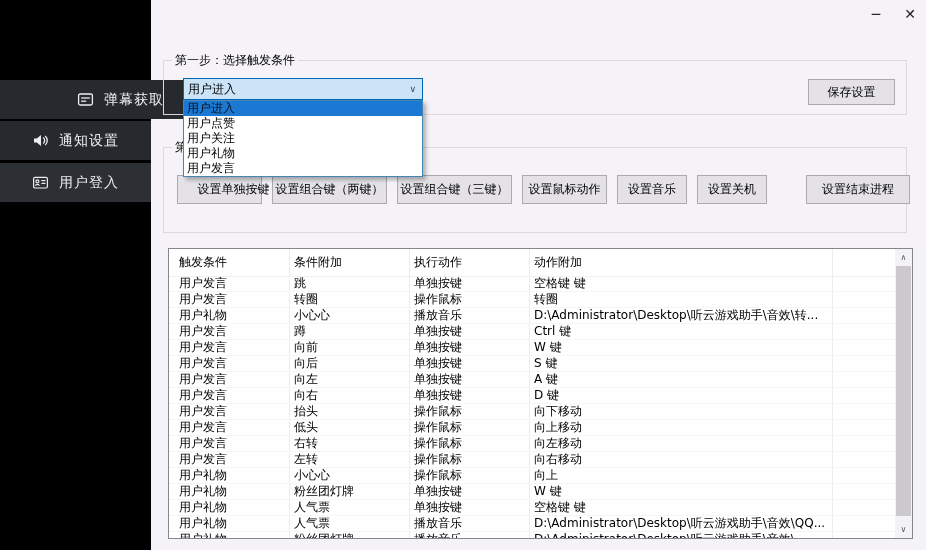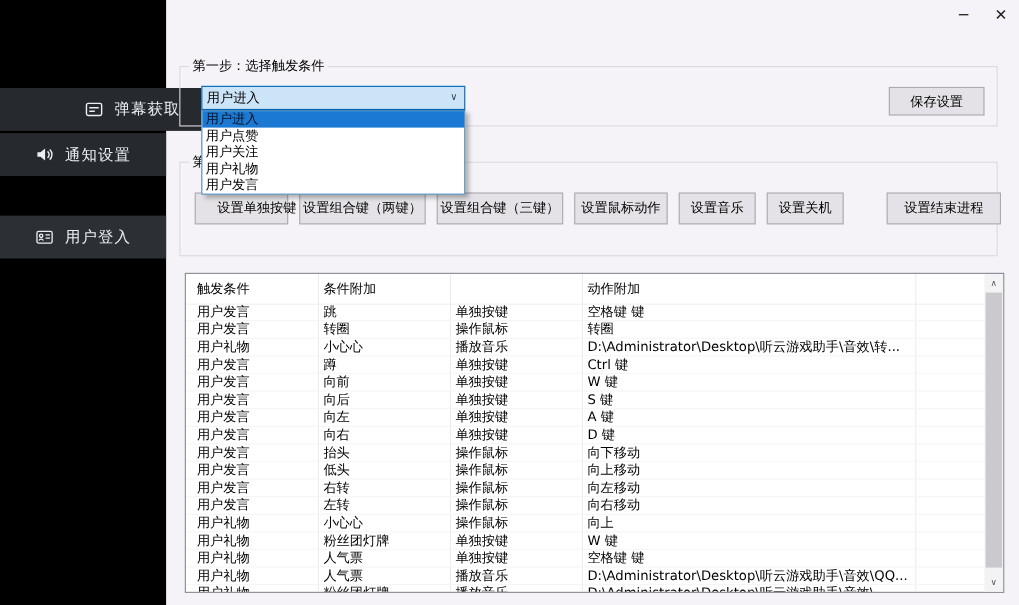--- a/index.html
+++ b/index.html
@@ -8,21 +8,21 @@
     background:#f5f3f7;font-family:"DejaVu Sans",sans-serif;color:#000;
     -webkit-font-smoothing:none;
   }
   
   .sidebar{position:absolute;left:0;top:0;width:151px;height:550px;background:#000;}
   .side-item{position:absolute;left:0;width:151px;height:39px;background:#26292e;
     color:#eceff1;display:flex;align-items:center;justify-content:center;gap:10px;
     font-size:14px;letter-spacing:1px;cursor:pointer;}
   .side-item:nth-child(1){top:80px;padding-left:45px;}
   .side-item:nth-child(2){top:121px;}
-  .side-item:nth-child(3){top:163px;background:#2c2f34;margin-top:33px;}
+  .side-item:nth-child(3){top:163px;background:#2c2f34;}
   .side-item svg{display:block;}
   
   .win-btn{position:absolute;top:0;width:32px;height:28px;display:flex;
     align-items:center;justify-content:center;color:#1c1c1c;cursor:pointer;}
   #btn-min{left:860px;font-size:14px;}
   #btn-close{left:894px;font-size:14px;}
   
   .groupbox{position:absolute;border:1px solid #dbd9df;box-sizing:border-box;}
   #gb1{left:163px;top:60px;width:744px;height:55px;padding-left:34px;}
   #gb2{left:163px;top:147px;width:744px;height:86px;}
@@ -140,20 +140,21 @@
   </div>
 
 <div class="table">
   <div class="vline v1"></div>
   <div class="vline v2"></div>
   <div class="vline v3"></div>
   <div class="vline v4"></div>
   <div class="thead" id="thead">
       <span class="c1">触发条件</span>
       <span class="c2">条件附加</span>
+      <span class="c3">执行动作</span>
       <span class="c4">动作附加</span>
     </div>
   <div class="tbody" id="tbody">
       <div class="trow">
         <span class="c1">用户发言</span>
         <span class="c2">跳</span>
         <span class="c3">单独按键</span>
         <span class="c4">空格键 键</span>
       </div>
       <div class="trow">

